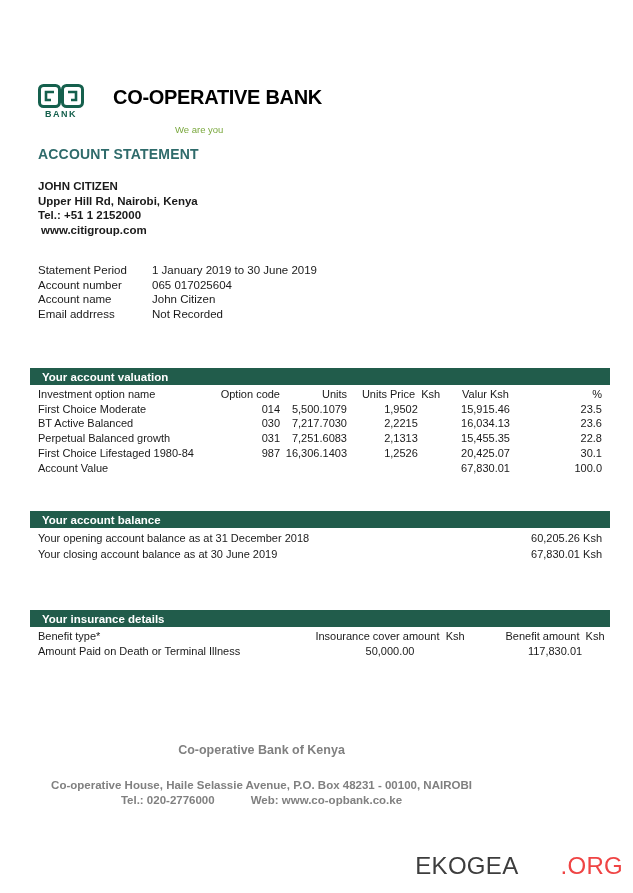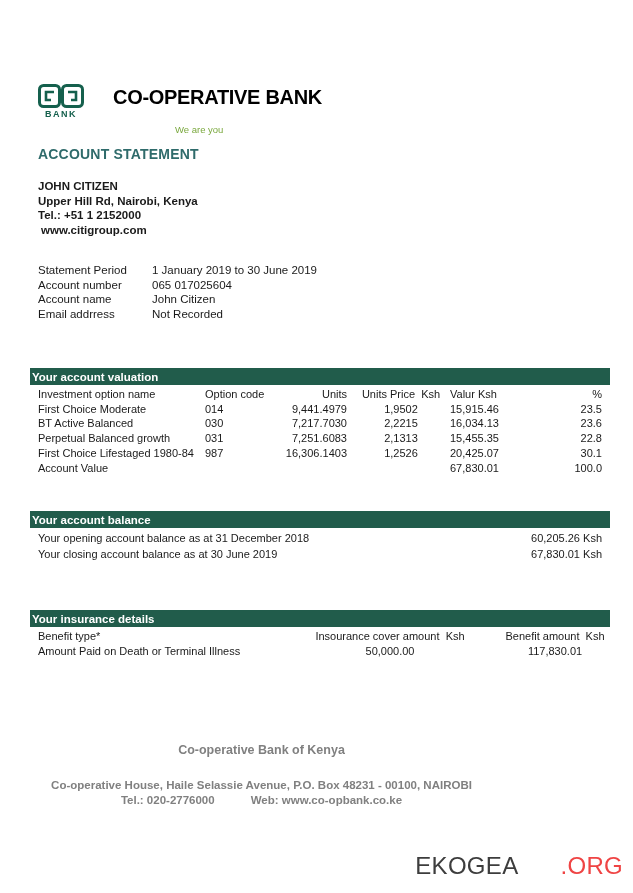--- a/index.html
+++ b/index.html
@@ -26,31 +26,31 @@
 
   
   .meta { position:absolute; left:38px; top:263px; font-size:11.5px; line-height:14.5px; }
   .meta-row { display:flex; }
   .meta-label { width:114px; }
 
   
   .section { position:absolute; left:30px; width:580px; }
   .band {
     height:17px; background:#215c4b; color:#ffffff; font-weight:bold; font-size:11.5px;
-    display:flex; align-items:center; padding-left:2px;
+    display:flex; align-items:center; padding-left:12px;
   }
   table { border-collapse:collapse; width:580px; table-layout:fixed; }
   td, th { font-size:11px; font-weight:normal; padding:0; line-height:14.7px; vertical-align:top; white-space:pre; overflow:visible; }
   .section-valuation { top:368px; }
   .section-valuation table { margin-top:2px; }
   .v-c1 { width:175px; text-align:left; padding-left:8px; white-space:normal; }
-  .v-c2 { width:75px;  text-align:left; }
+  .v-c2 { width:75px;  text-align:right; }
   .v-c3 { width:72px;  text-align:right; padding-right:5px; }
   .v-c4 { width:98px;  text-align:center; }
-  .v-c5 { width:76px;  text-align:left; padding-right:5px; }
+  .v-c5 { width:76px;  text-align:center; padding-right:5px; }
   .v-c6 { width:84px;  text-align:right; padding-right:8px; }
 
   .section-balance { top:511px; }
   .balance-row { display:flex; justify-content:space-between; font-size:11px; line-height:15.5px; padding:0 8px; }
   .balance-rows { margin-top:3px; }
 
   .section-insurance { top:610px; }
   .section-insurance table { margin-top:2px; }
   .i-c1 { width:250px; text-align:left; padding-left:8px; white-space:normal; }
   .i-c2 { width:220px; text-align:center; }
@@ -125,21 +125,21 @@
         <th class="v-c1">Investment option name</th>
         <th class="v-c2">Option code</th>
         <th class="v-c3">Units</th>
         <th class="v-c4">Units Price  Ksh</th>
         <th class="v-c5">Valur Ksh</th>
         <th class="v-c6">%</th>
       </tr>
       <tr>
         <td class="v-c1">First Choice Moderate</td>
         <td class="v-c2">014</td>
-        <td class="v-c3">9,441.4979</td>
+        <td class="v-c3">5,500.1079</td>
         <td class="v-c4">1,9502</td>
         <td class="v-c5">15,915.46</td>
         <td class="v-c6">23.5</td>
       </tr>
       <tr>
         <td class="v-c1">BT Active Balanced</td>
         <td class="v-c2">030</td>
         <td class="v-c3">7,217.7030</td>
         <td class="v-c4">2,2215</td>
         <td class="v-c5">16,034.13</td>

